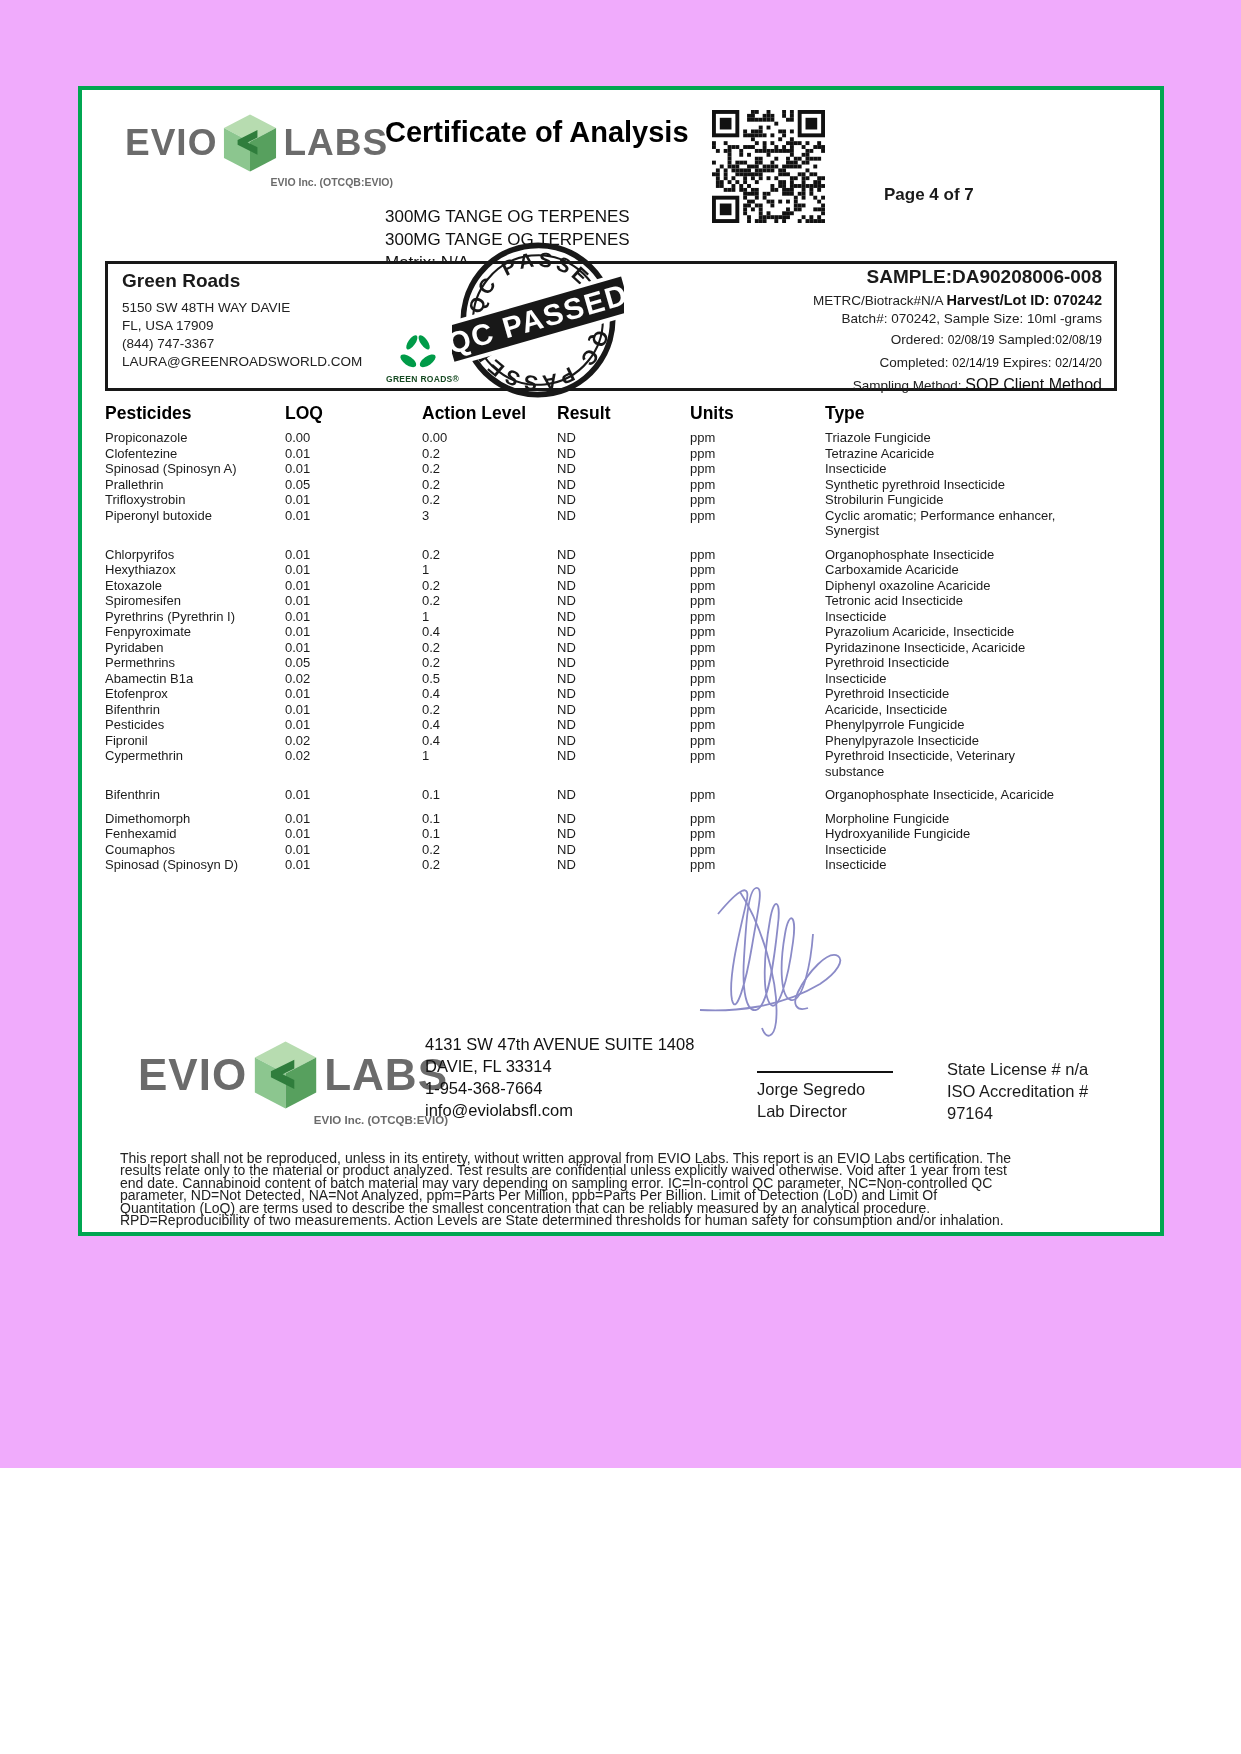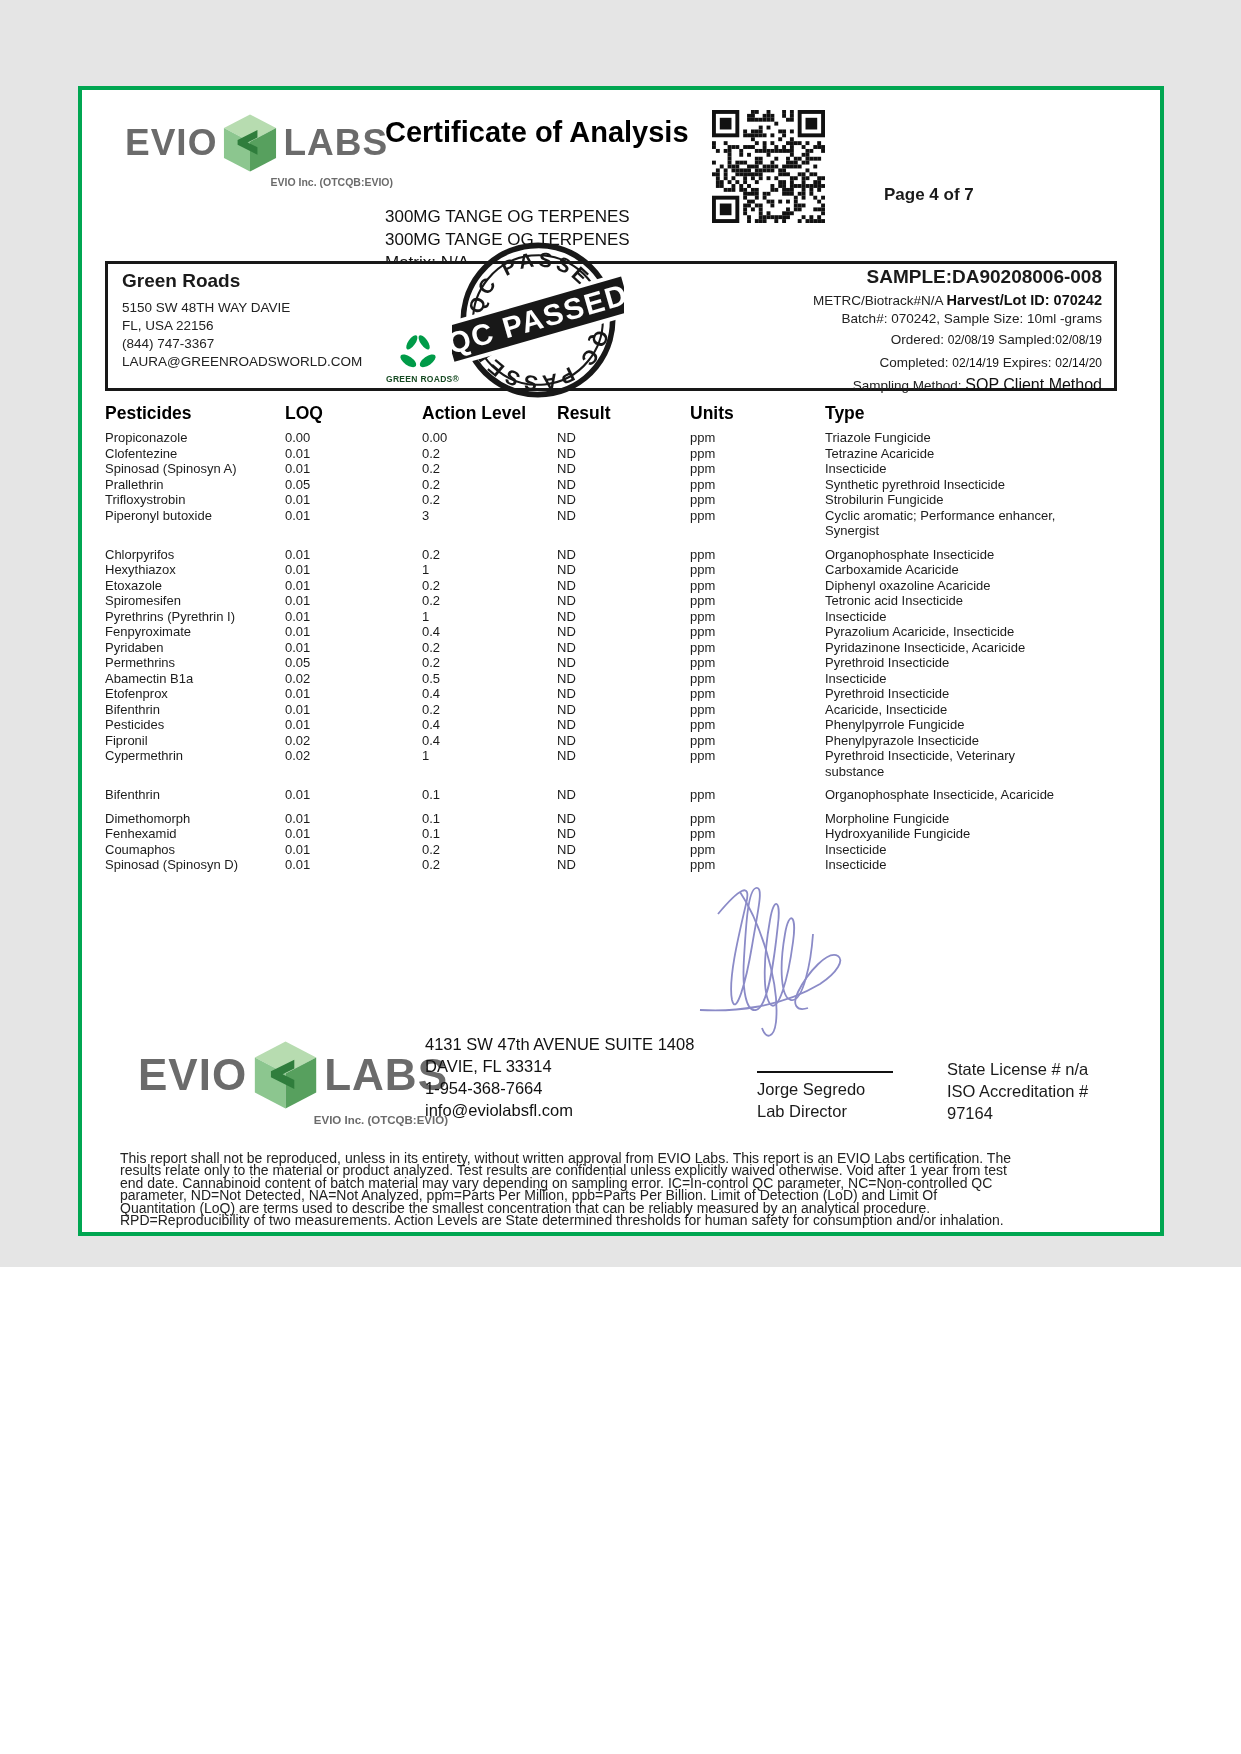--- a/index.html
+++ b/index.html
@@ -1,17 +1,17 @@
 <!DOCTYPE html>
 <html><head>
 <meta charset="utf-8">
 <style>
   * { margin:0; padding:0; box-sizing:border-box; }
   body { background:#fff; font-family:"Liberation Sans","DejaVu Sans",sans-serif; color:#1a1a1a; }
-  .page { position:relative; width:1241px; height:1267px; background:#e5e5e5; overflow:hidden; }
+  .page { position:relative; width:1241px; height:1468px; background:#f0abfc; overflow:hidden; }
   .frame { position:absolute; left:78px; top:86px; width:1086px; height:1150px; border:4px solid #00A651; background:#fff; }
   .abs { position:absolute; }
 
   
   .logo-row { display:flex; align-items:center; }
   .logo-word { font-weight:bold; color:#6B6B6B; letter-spacing:1px; }
   .logo-tagline { font-weight:bold; color:#6B6B6B; text-align:right; }
   .hdr-logo { left:125px; top:112px; width:268px; }
   .hdr-logo .logo-word { font-size:37px; }
   .hdr-logo .cube { width:62px; height:62px; margin:0 2px; }
@@ -395,21 +395,21 @@
       <rect x="0" y="22" width="7" height="7"></rect>
       <rect x="1" y="23" width="5" height="5" fill="#fff"></rect>
       <rect x="2" y="24" width="3" height="3"></rect>
     </svg>
   <div class="abs page-num">Page 4 of 7</div>
 
   <div class="abs info-box"></div>
   <div class="abs client-name">Green Roads</div>
   <div class="abs client-lines">
     <div>5150 SW 48TH WAY DAVIE</div>
-    <div>FL, USA 22156</div>
+    <div>FL, USA 17909</div>
     <div>(844) 747-3367</div>
     <div>LAURA@GREENROADSWORLD.COM</div>
   </div>
 
   <div class="abs gr-logo">
     <svg viewBox="0 0 100 100" fill="#009B48">
       <ellipse cx="36" cy="28" rx="8" ry="19" transform="rotate(35 36 28)"></ellipse>
       <ellipse cx="64" cy="28" rx="8" ry="19" transform="rotate(-35 64 28)"></ellipse>
       <ellipse cx="28" cy="70" rx="10" ry="21" transform="rotate(-55 28 70)"></ellipse>
       <ellipse cx="72" cy="70" rx="10" ry="21" transform="rotate(55 72 70)"></ellipse>

